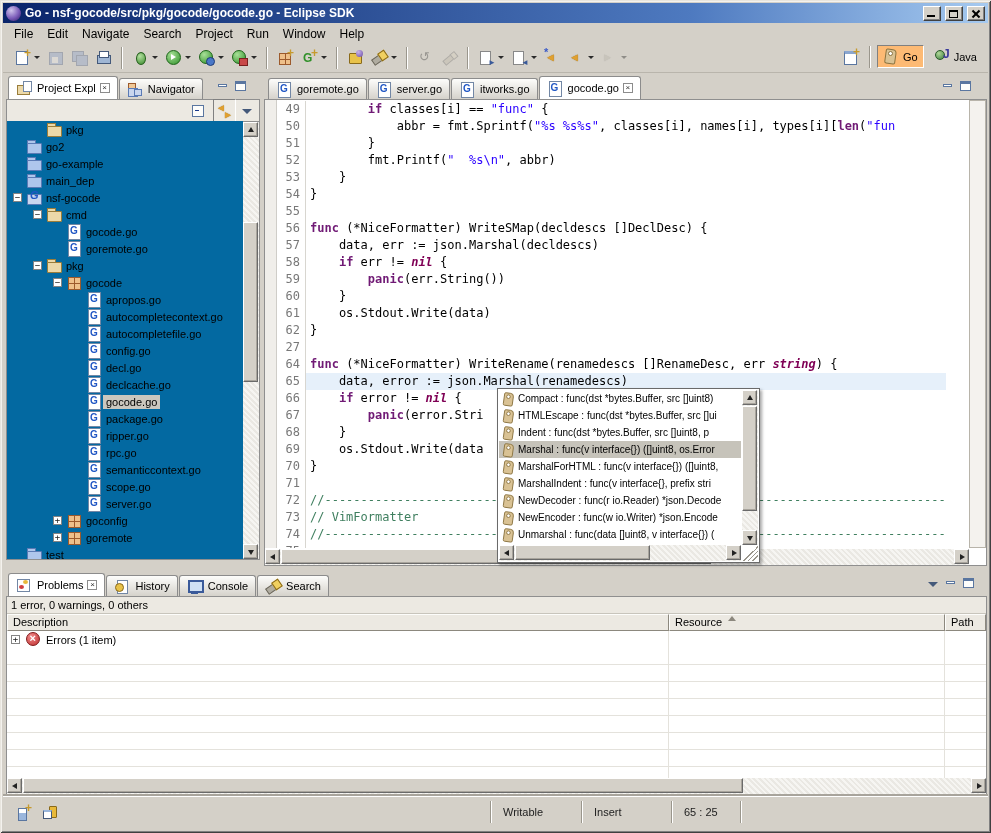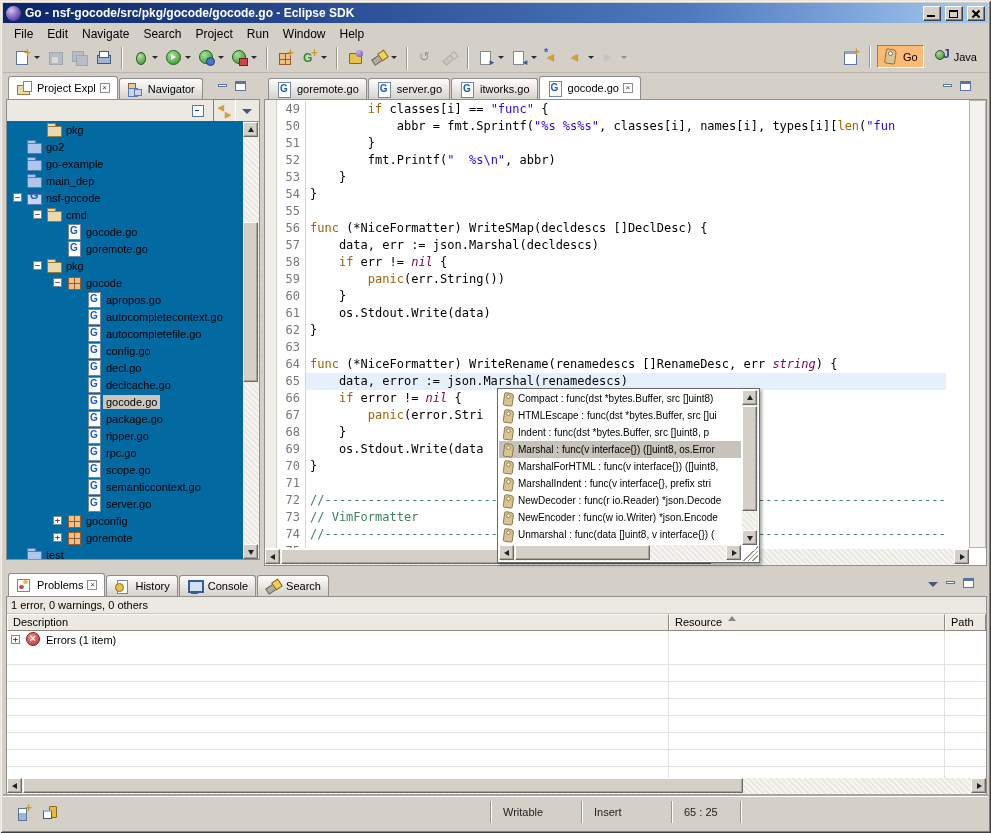--- a/index.html
+++ b/index.html
@@ -150,22 +150,22 @@
 
 
 .editor-body { position:absolute; left:264px; top:99px; width:723px; height:467px; background:#fff; border:1px solid #8f8f8f; overflow:hidden; }
 .ann-ruler { position:absolute; left:0; top:0; bottom:17px; width:12px; background:#f0eeea; border-right:1px solid #cfcdc8; }
 .code-lines { position:absolute; left:13px; top:1px; right:40px; bottom:17px; overflow:hidden;
   font-family:"DejaVu Sans Mono","Liberation Mono",monospace; font-size:12px; }
 .cl { height:17px; display:flex; align-items:center; }
 .ln { width:28px; text-align:right; padding-right:5px; color:#787878; flex:none; border-right:1px solid #d8d6d0; background:#fff; align-self:stretch; line-height:17px; }
 .ct { white-space:pre; padding-left:4px; flex:1; line-height:17px; }
 .cl.cur .ct { background:#e6f0fa; }
-.tok-k { color:#a16207; font-weight:normal; }
-.tok-b { color:#7f0055; font-weight:normal; font-style:italic; }
+.tok-k { color:#701a75; font-weight:bold; }
+.tok-b { color:#7f0055; font-weight:bold; font-style:italic; }
 .tok-str { color:#2a00ff; }
 .tok-com { color:#3f7f5f; }
 .tok-p { color:#000; }
 .overview-ruler { position:absolute; left:969px; top:100px; width:17px; height:448px; background:#f4f2ee; border:1px solid #b8b4aa; }
 
 
 .popup { position:absolute; left:497px; top:388px; width:263px; height:175px; background:#fff; border:1px solid #6a6a6a; box-shadow:2px 2px 3px rgba(0,0,0,.35); z-index:20; }
 .ac-list { position:absolute; left:1px; top:1px; right:18px; bottom:17px; overflow:hidden; }
 .ac-item { height:17px; display:flex; align-items:center; gap:3px; padding:0 2px; white-space:nowrap; font-size:10px; }
 .ac-item.selected { background:#c6c3ba; }
@@ -479,27 +479,27 @@
       <div class="tree-row">
         <span style="width: 66px; flex: 0 0 auto;"></span>
         <span class="exp-spacer"></span>
         <span class="ic ic-gofile"></span>
         <span class="tree-label">rpc.go</span>
       </div>
       <div class="tree-row">
         <span style="width: 66px; flex: 0 0 auto;"></span>
         <span class="exp-spacer"></span>
         <span class="ic ic-gofile"></span>
+        <span class="tree-label">semanticcontext.go</span>
+      </div>
+      <div class="tree-row">
+        <span style="width: 66px; flex: 0 0 auto;"></span>
+        <span class="exp-spacer"></span>
+        <span class="ic ic-gofile"></span>
         <span class="tree-label">scope.go</span>
-      </div>
-      <div class="tree-row">
-        <span style="width: 66px; flex: 0 0 auto;"></span>
-        <span class="exp-spacer"></span>
-        <span class="ic ic-gofile"></span>
-        <span class="tree-label">semanticcontext.go</span>
       </div>
       <div class="tree-row">
         <span style="width: 66px; flex: 0 0 auto;"></span>
         <span class="exp-spacer"></span>
         <span class="ic ic-gofile"></span>
         <span class="tree-label">server.go</span>
       </div>
       <div class="tree-row">
         <span style="width: 46px; flex: 0 0 auto;"></span>
         <span class="exp-box">+</span>
@@ -606,21 +606,21 @@
         </div>
         <div class="cl">
           <span class="ln">61</span>
           <span class="ct"><span class="tok-p">    os.Stdout.Write(data)</span></span>
         </div>
         <div class="cl">
           <span class="ln">62</span>
           <span class="ct"><span class="tok-p">}</span></span>
         </div>
         <div class="cl">
-          <span class="ln">63</span>
+          <span class="ln">27</span>
           <span class="ct"></span>
         </div>
         <div class="cl">
           <span class="ln">64</span>
           <span class="ct"><span class="tok-k">func</span><span class="tok-p"> (*NiceFormatter) WriteRename(renamedescs []RenameDesc, err </span><span class="tok-b">string</span><span class="tok-p">) {</span></span>
         </div>
         <div class="cl cur">
           <span class="ln">65</span>
           <span class="ct"><span class="tok-p">    data, error := json.Marshal(renamedescs)</span></span>
         </div>

